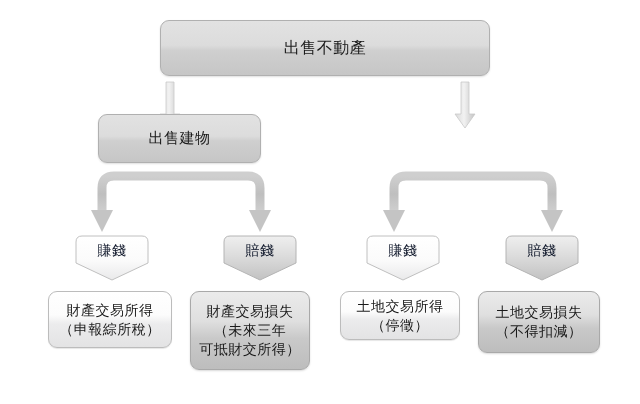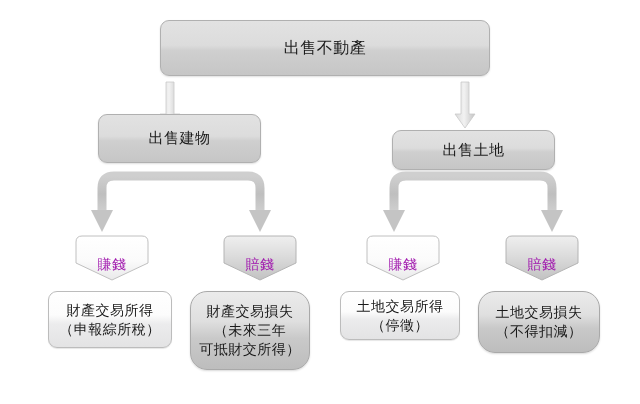--- a/index.html
+++ b/index.html
@@ -43,21 +43,20 @@
   .fill-grey {
     background: linear-gradient(to bottom, #e2e2e2 0%, #dcdcdc 45%, #cfcfcf 55%, #c6c6c6 100%);
     border-color: #b0b0b0;
     box-shadow: 0 1px 2px rgba(0,0,0,0.13);
   }
   
   .fill-grey-dark {
     background: linear-gradient(to bottom, #ebebeb 0%, #dfdfdf 38%, #c9c9c9 60%, #bdbdbd 100%);
     border-color: #a9a9a9;
     box-shadow: 0 1px 2px rgba(0,0,0,0.15);
-    border-radius: 17px;
   }
 
   .node .label {
     display: block;
     white-space: pre-line;
   }
 
   
   #node-root { left: 160px; top: 20px; width: 330px; height: 56px; font-size: 16px; }
 
@@ -72,23 +71,23 @@
     height: 46px;
     display: flex;
     align-items: flex-start;
     justify-content: center;
   }
   .pent svg { position: absolute; left: 0; top: 0; width: 74px; height: 46px; }
   .pent .ptext {
     position: relative;
     z-index: 2;
     font-size: 14px;
-    color: #a21caf;
+    color: #0f172a;
     letter-spacing: 0.5px;
-    padding-top: 21px;
+    padding-top: 7px;
     text-align: center;
   }
   #pent-b-profit { left: 75px;  top: 235px; }
   #pent-b-loss   { left: 223px; top: 235px; }
   #pent-l-profit { left: 366px; top: 235px; }
   #pent-l-loss   { left: 505px; top: 235px; }
 
   
   .leaf { font-size: 14px; padding: 4px 6px; }
   #node-b-profit { left: 48px;  top: 291px; width: 124px; height: 57px; }
@@ -124,23 +123,20 @@
   </svg>
 
   <svg class="conn" id="conn-root-right" viewBox="0 0 40 52">
     <path d="M16 4 L24 4 L24 36 L30 36 L20 50 L10 36 L16 36 Z" fill="url(#gA)" stroke="#c9c9c9" stroke-width="0.8"></path>
   </svg>
 
   <div class="node fill-grey" id="node-building">
     <span class="label">出售建物</span>
   </div>
 
-  <div class="node fill-grey" id="node-land">
-    <span class="label">出售土地</span>
-  </div>
 
   <svg class="conn" id="conn-split-b" viewBox="0 0 186 68">
     <defs>
       <linearGradient id="gB" x1="0" y1="0" x2="0" y2="1">
         <stop offset="0%" stop-color="#cfcfcf"></stop>
         <stop offset="50%" stop-color="#bfbfbf"></stop>
         <stop offset="100%" stop-color="#cfcfcf"></stop>
       </linearGradient>
     </defs>
     <path d="M93 6 L160 6 Q172 6 172 18 L172 42" fill="none" stroke="url(#gB)" stroke-width="9" stroke-linecap="butt"></path>

